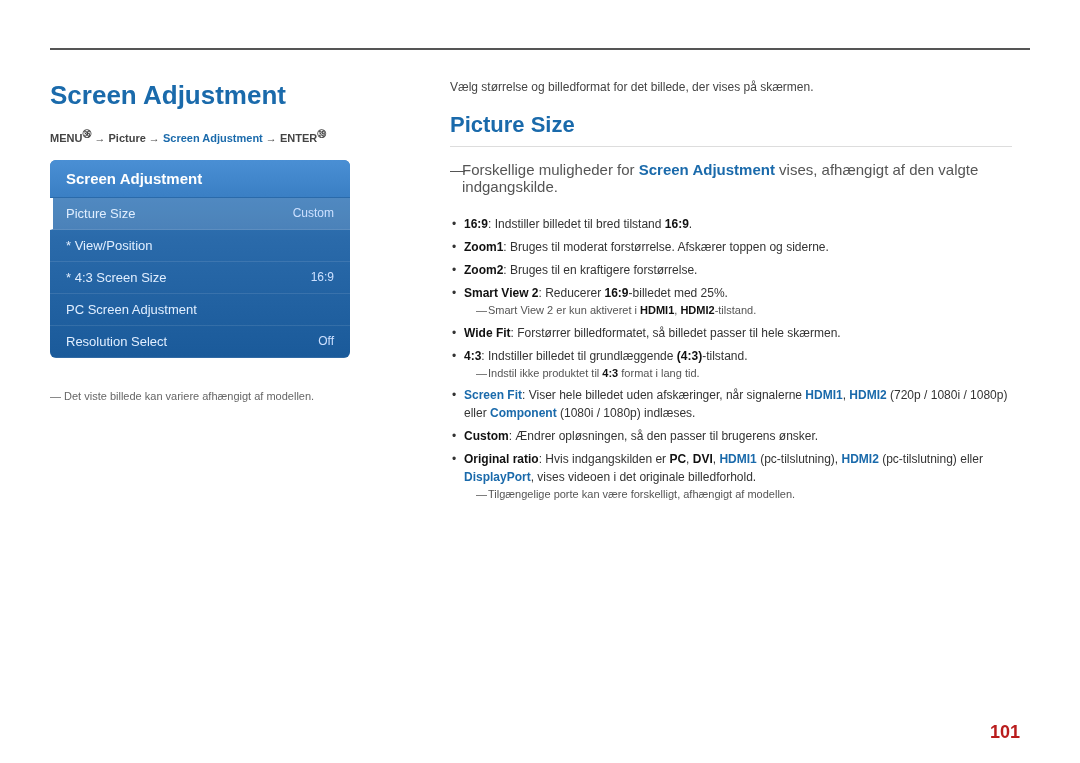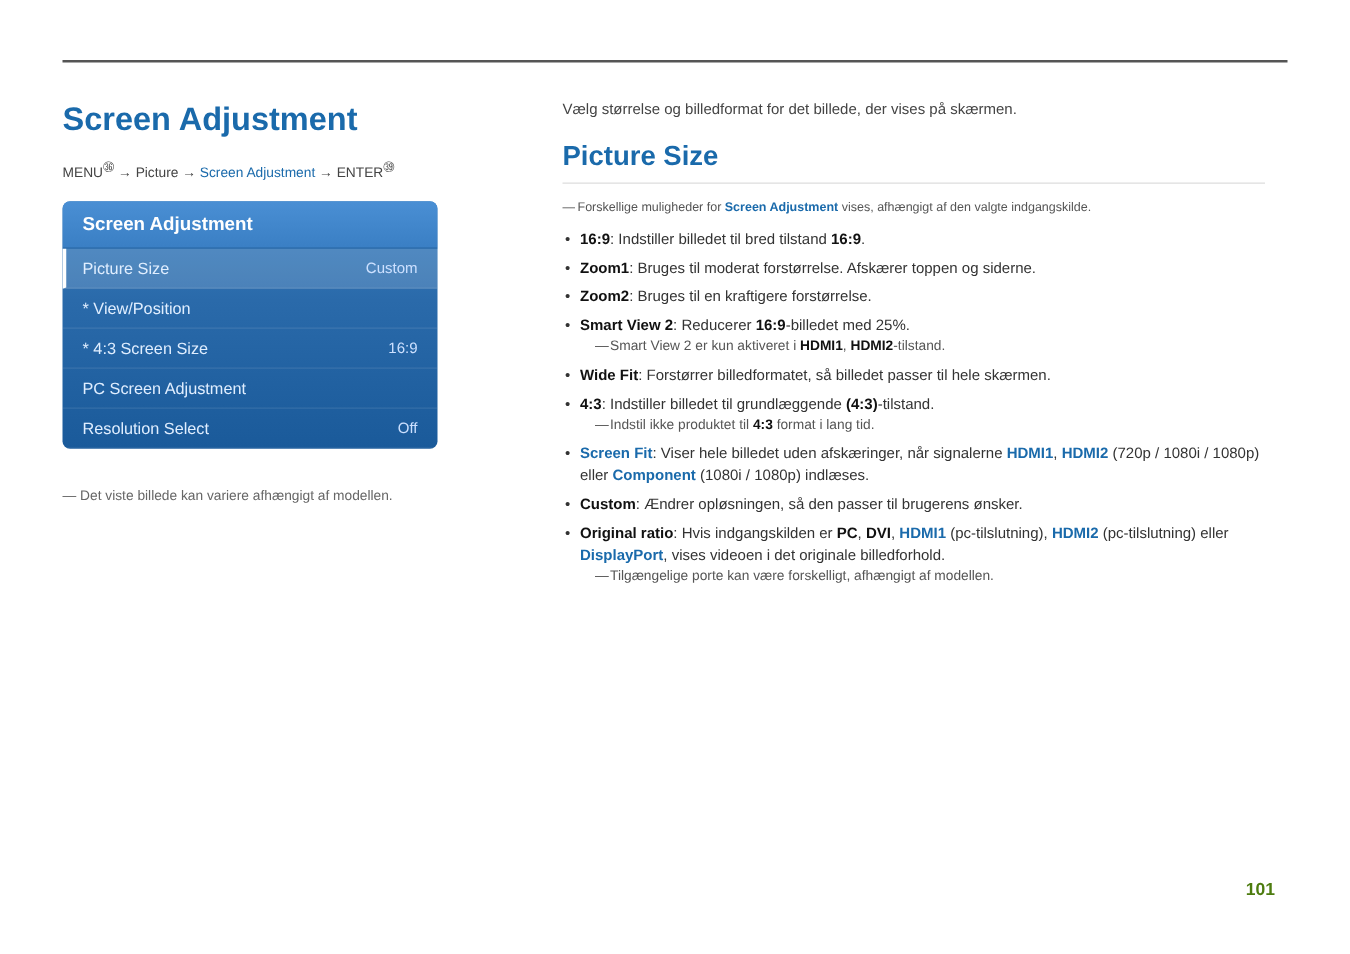--- a/index.html
+++ b/index.html
@@ -41,21 +41,21 @@
       font-size: 26px;
       font-weight: bold;
       color: #1a6aab;
       margin-bottom: 18px;
     }
 
     .breadcrumb {
       font-size: 11px;
       color: #444;
       margin-bottom: 16px;
-      font-weight: 400;
+      font-weight: 700;
     }
 
     .breadcrumb span.highlight {
       color: #1a6aab;
     }
 
     .menu-box {
       background: linear-gradient(180deg, #3a7fc1 0%, #2a6aaa 40%, #1a5a9a 100%);
       border-radius: 6px;
       overflow: hidden;
@@ -113,23 +113,23 @@
     .section-title {
       font-size: 22px;
       font-weight: bold;
       color: #1a6aab;
       margin-bottom: 14px;
       border-bottom: 1px solid #ddd;
       padding-bottom: 8px;
     }
 
     .note-line {
-      font-size: 10px;
+      font-size: 15px;
       color: #555;
-      margin-bottom: 10px;
+      margin-bottom: 20px;
       padding-left: 12px;
       position: relative;
     }
 
     .note-line::before {
       content: '—';
       position: absolute;
       left: 0;
     }
 
@@ -174,25 +174,25 @@
       font-weight: bold;
     }
 
     b.black {
       font-weight: bold;
       color: #111;
     }
 
     .page-number {
       position: absolute;
-      bottom: 44px;
+      bottom: 20px;
       right: 60px;
-      font-size: 14px;
-      font-weight: bold;
-      color: #4d7c0f;
+      font-size: 18px;
+      font-weight: bold;
+      color: #b91c1c;
     }
   </style>
 </head>
 <body>
 
 <div class="top-line"></div>
 
 <div class="left-column">
   <h1 class="page-title">Screen Adjustment</h1>
 

